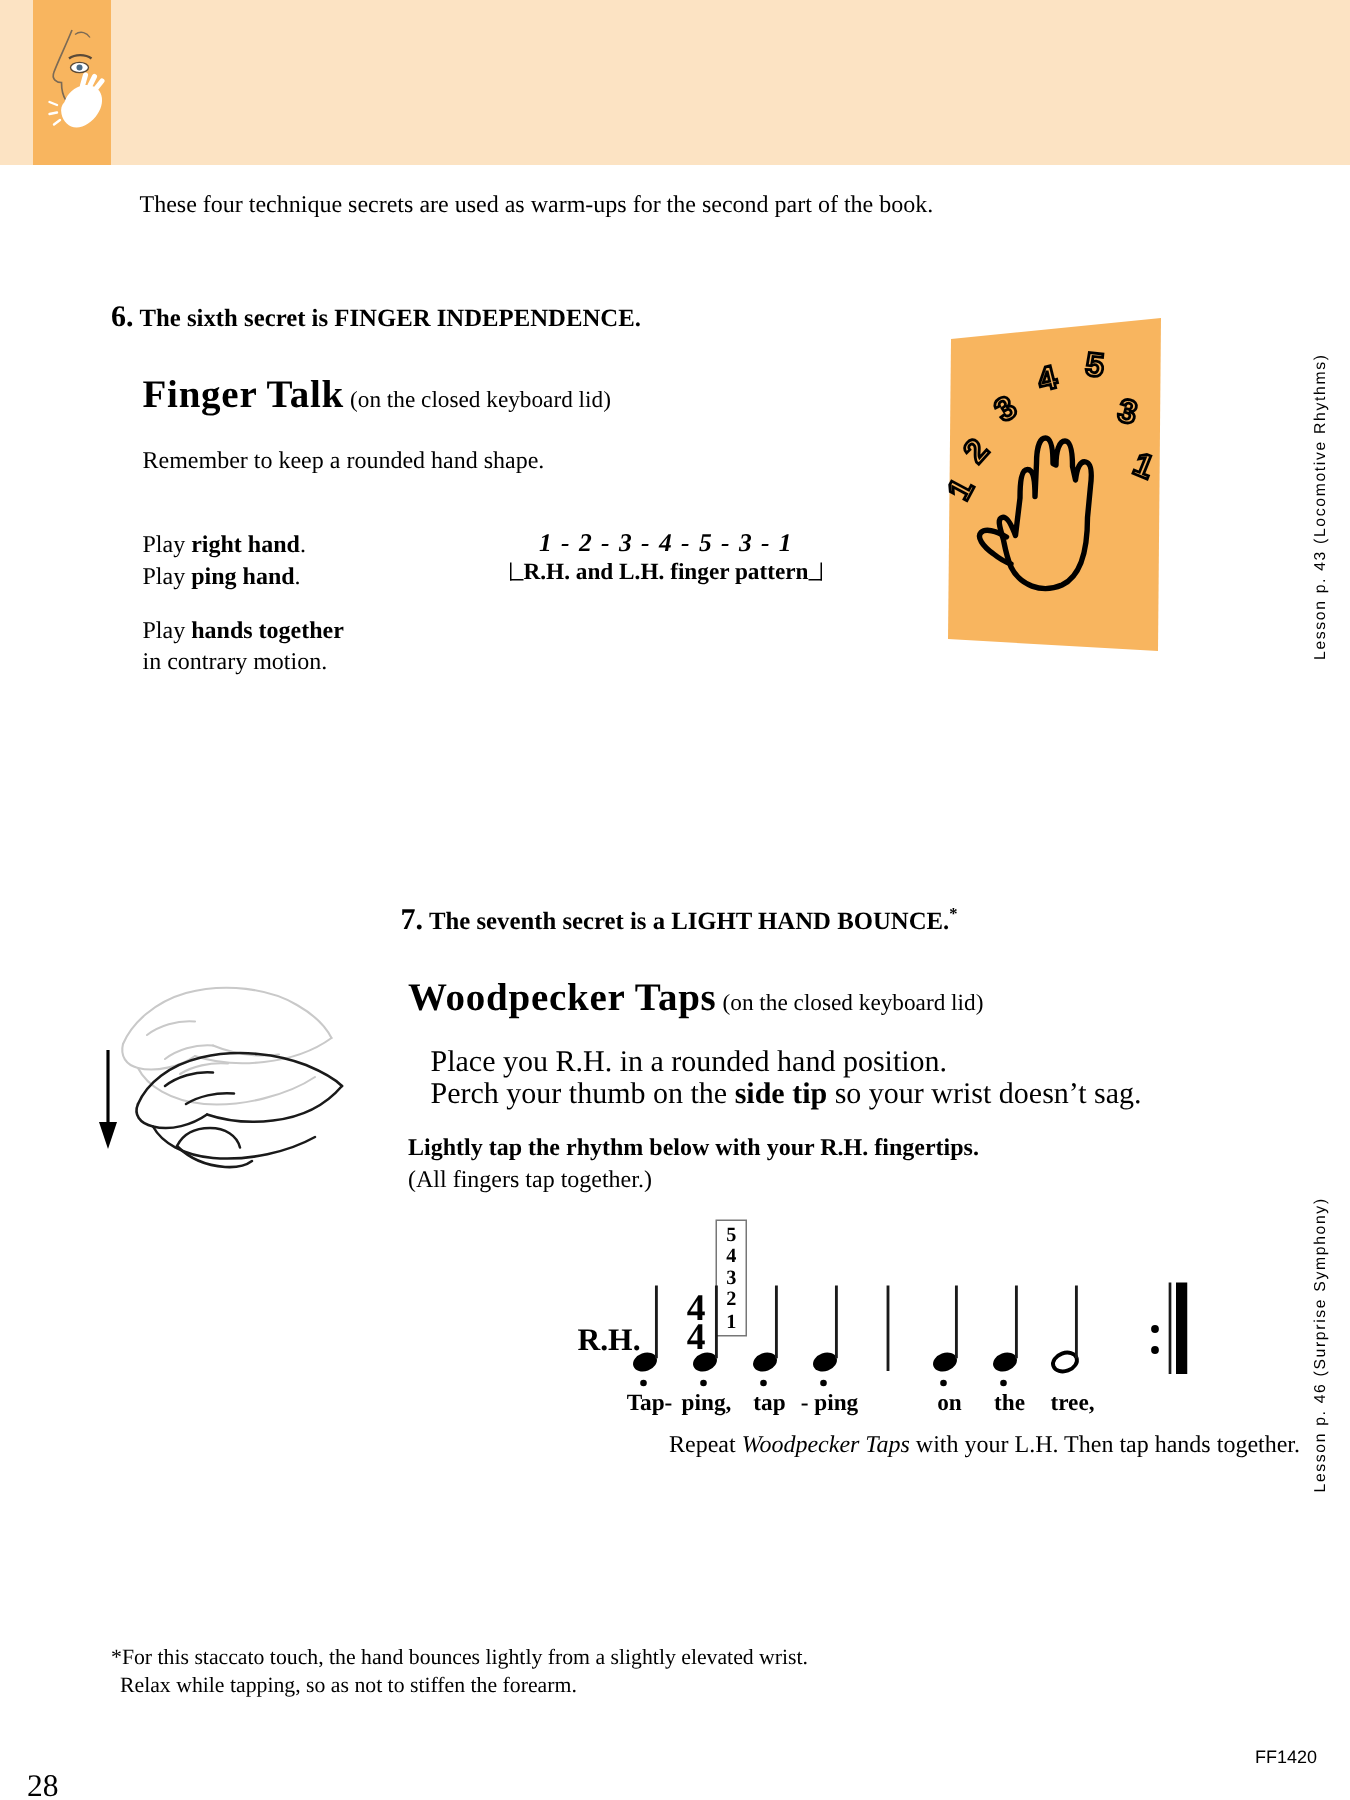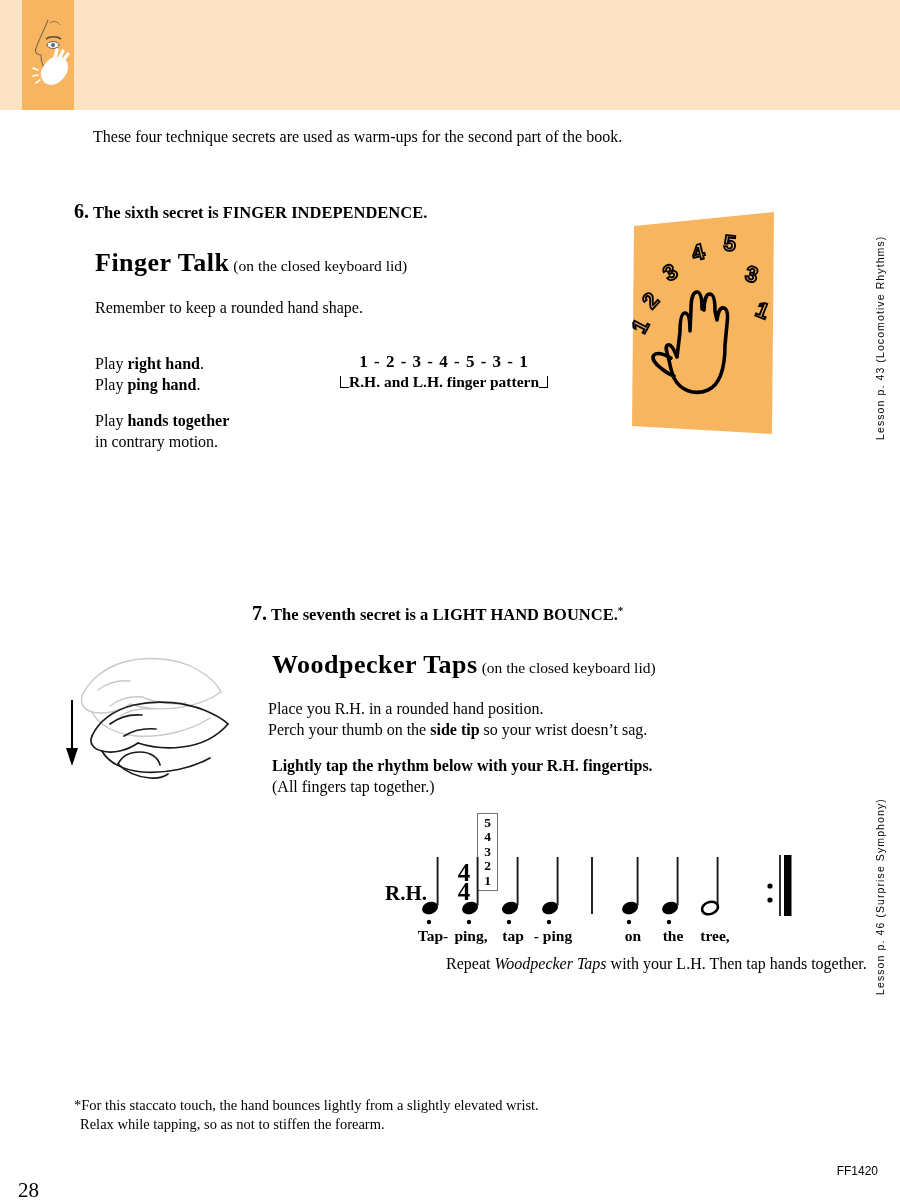--- a/index.html
+++ b/index.html
@@ -110,20 +110,21 @@
   #finger-pattern-block {
     position: absolute;
     left: 328px; top: 352px;
     text-align: center;
     white-space: nowrap;
   }
   .finger-pattern-digits {
     font-weight: bold;
     font-size: 17px;
     letter-spacing: 1px;
+    font-style: italic;
   }
   .finger-pattern-label-row {
     position: relative;
     margin-top: 1px;
     font-weight: bold;
     font-size: 15.5px;
     display: inline-block;
     padding: 0 12px;
   }
   .brk {
@@ -151,37 +152,37 @@
     white-space: nowrap;
     transform-origin: 0 0;
     transform: rotate(-90deg);
   }
   #side-label-1 { left: 874px; top: 440px; }
   #side-label-2 { left: 874px; top: 995px; }
 
   
   #section7-heading {
     position: absolute;
-    left: 252px; top: 602px;
+    left: 267px; top: 602px;
     white-space: nowrap;
   }
   .star-sup {
     font-size: 11px;
     vertical-align: super;
     font-weight: bold;
   }
   #woodpecker-title {
     position: absolute;
     left: 272px; top: 650px;
     white-space: nowrap;
   }
   #woodpecker-instructions {
     position: absolute;
-    left: 268px; top: 698px;
-    font-size: 16px;
+    left: 287px; top: 698px;
+    font-size: 20px;
     line-height: 21px;
   }
   #woodpecker-tap-block {
     position: absolute;
     left: 272px; top: 755px;
     font-size: 16px;
     line-height: 21px;
   }
 
   #hand-drawing {

